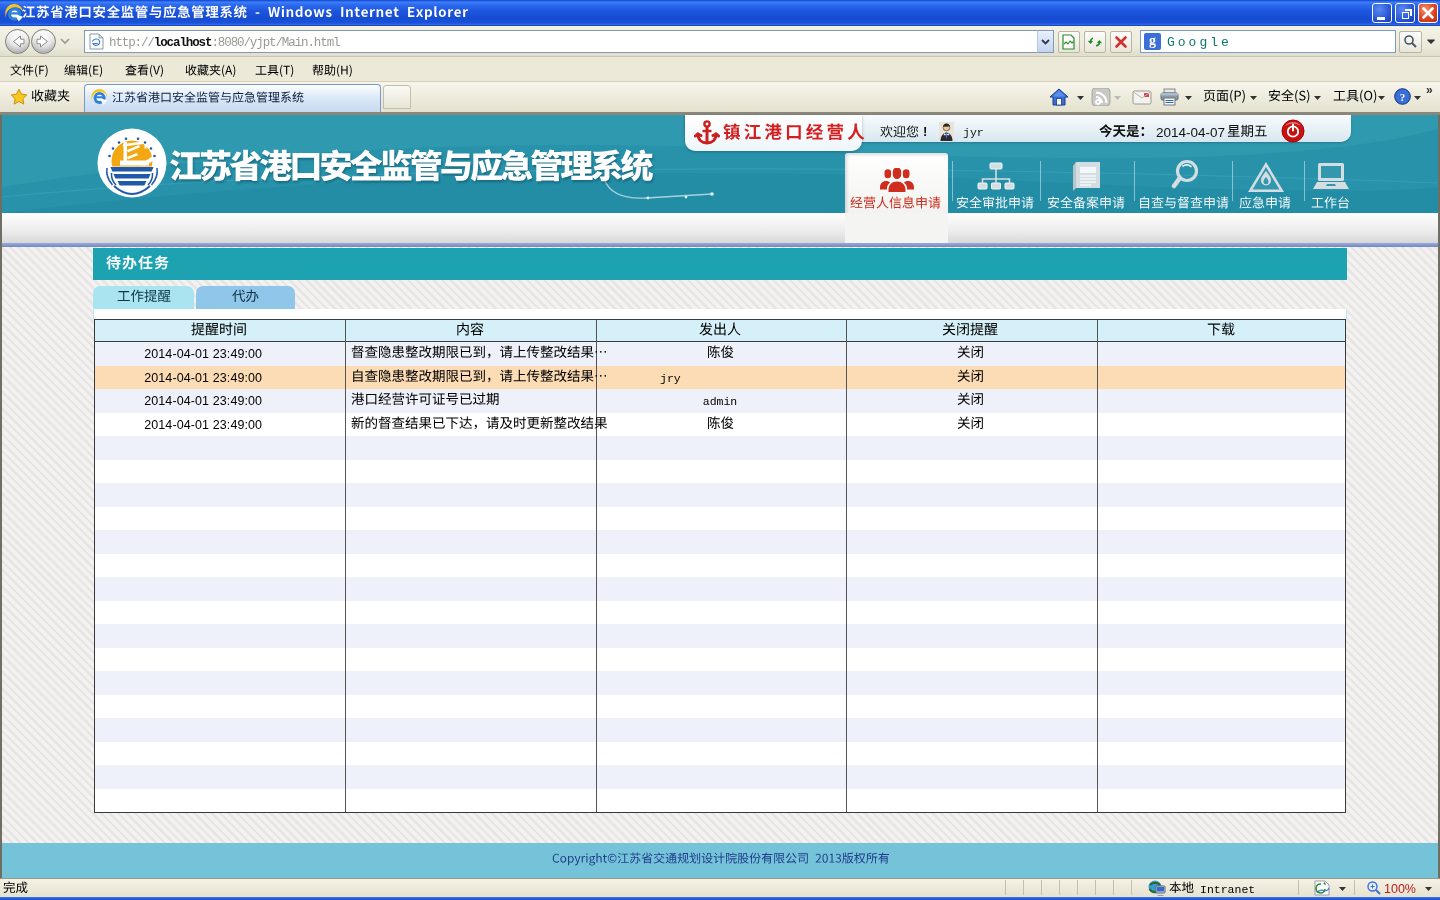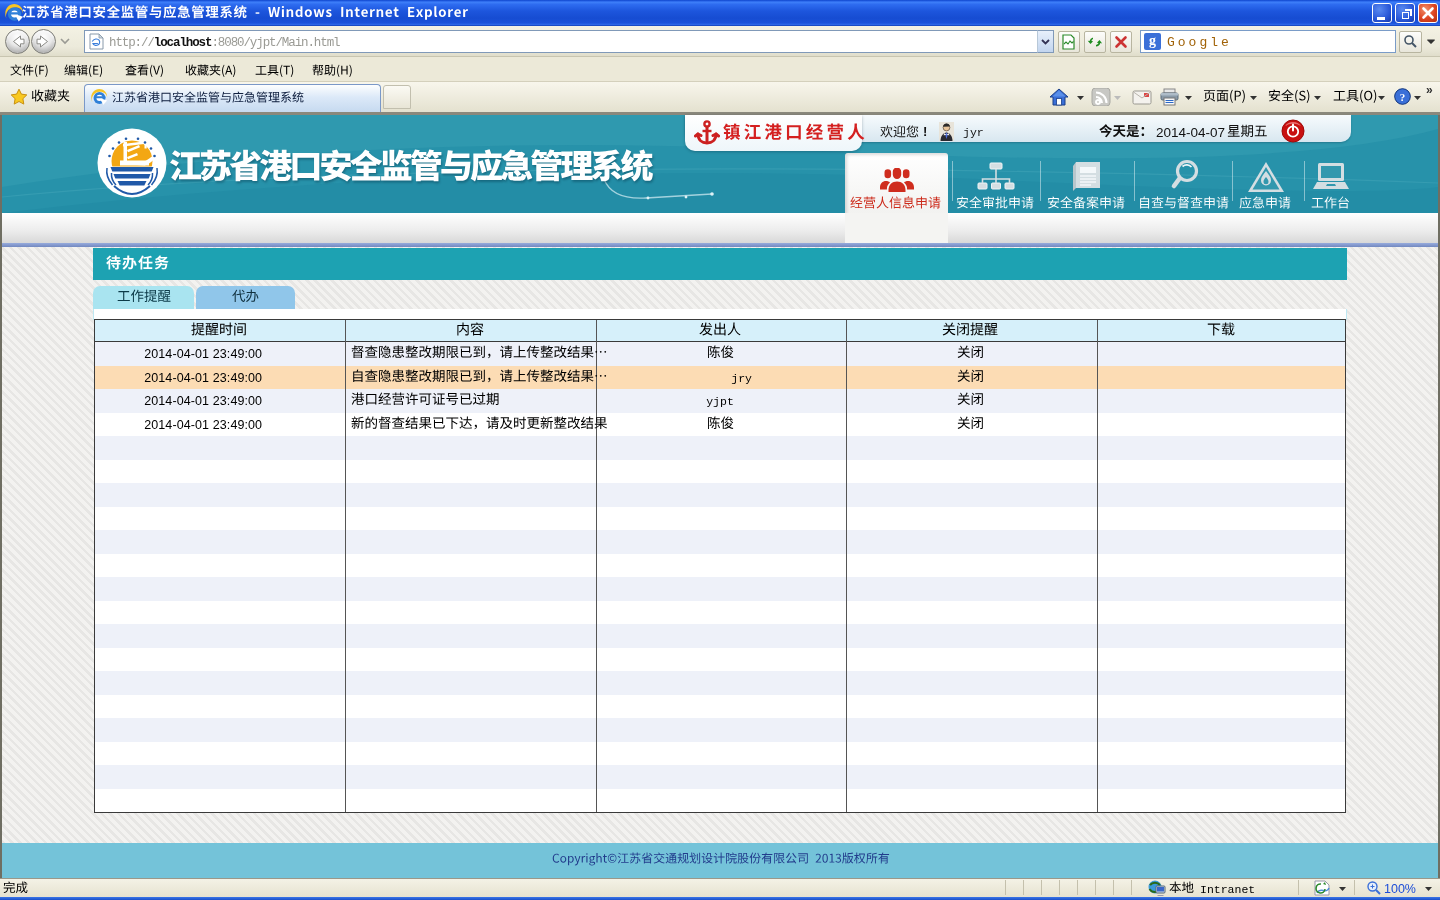--- a/index.html
+++ b/index.html
@@ -112,21 +112,21 @@
       </svg>
     </div>
 <div class="abs" style="left:1110px;top:31px;width:22px;height:22px;border:1px solid #b8b5a0;border-radius:2px;background:linear-gradient(#fdfdfb,#e8e6da)">
       <svg width="20" height="20" viewBox="0 0 20 20" style="position:absolute;left:0;top:0">
 <path d="M5.5 5.5l9 9M14.5 5.5l-9 9" stroke="#c33" stroke-width="2.6" stroke-linecap="round"></path>
       </svg>
     </div>
 <div class="abs" style="left:1140px;top:30px;width:256px;height:23px;background:#fff;border:1px solid #7a9cc8"></div>
 <div class="abs" style="left:1144px;top:33px;width:17px;height:17px;background:#3a6fd8;border-radius:2px;
 font:bold 14px 'Liberation Serif',serif;color:#fff;text-align:center;line-height:16px">g</div>
-<div class="abs" style="left:1167px;top:35px;font:13px 'Liberation Mono',monospace;letter-spacing:3px;color:#a16207">Google</div>
+<div class="abs" style="left:1167px;top:35px;font:13px 'Liberation Mono',monospace;letter-spacing:3px;color:#0f766e">Google</div>
 <div class="abs" style="left:1399px;top:31px;width:23px;height:22px;border:1px solid #b8b5a0;border-radius:2px;background:linear-gradient(#fdfdfb,#e8e6da)">
 <svg width="21" height="20" viewBox="0 0 21 20">
         <circle cx="9" cy="8" r="4" fill="none" stroke="#456" stroke-width="1.6"></circle>
         <path d="M12 11l4 4" stroke="#456" stroke-width="2"></path>
       </svg></div>
 <div class="abs" style="left:1424px;top:31px;width:14px;height:22px">
 <svg width="14" height="22" viewBox="0 0 14 22">
         <path d="M3 9.5l4 4 4-4" fill="#333" stroke="none" transform="translate(0,-1)"></path>
         <path d="M3 9l4 4 4-4z" fill="#333"></path>
       </svg></div>
@@ -755,21 +755,21 @@
           <use href="#g142" x="12000"></use>
           <use href="#g143" x="13000"></use>
           <use href="#g136" x="14000"></use>
           <use href="#g137" x="15000"></use>
           <use href="#g144" x="16000"></use>
           <use href="#g145" x="17000"></use>
           <use href="#g146" x="18000"></use>
         </g>
       </svg>
     </div>
-<div class="abs" style="left:692px;top:371.5px;width:120px;margin-left:-60px;text-align:right;font:11.5px 'Liberation Mono',monospace;color:#000">jry</div>
+<div class="abs" style="left:720.0px;top:371.5px;width:120px;margin-left:-60px;text-align:left;font:11.5px 'Liberation Mono',monospace;color:#000">jry</div>
 <div style="position:absolute;left:956.9px;top:368.5px">
       <svg class="tx " width="29" height="16" viewBox="0 0 29 16">
         <g fill="#000" transform="translate(0,11.9) scale(0.013500,-0.013500)">
           <use href="#g130" x="0"></use>
           <use href="#g131" x="1000"></use>
         </g>
       </svg>
     </div>
 <div class="abs" style="left:203.2px;top:394.0px;width:160px;text-align:center;font:12.5px 'Liberation Sans';letter-spacing:0.1px;color:#000;margin-left:-80px">2014-04-01 23:49:00</div>
 <div style="position:absolute;left:351.4px;top:392.0px;">
@@ -782,21 +782,21 @@
           <use href="#g149" x="4000"></use>
           <use href="#g150" x="5000"></use>
           <use href="#g151" x="6000"></use>
           <use href="#g152" x="7000"></use>
           <use href="#g139" x="8000"></use>
           <use href="#g153" x="9000"></use>
           <use href="#g99" x="10000"></use>
         </g>
       </svg>
     </div>
-<div class="abs" style="left:720.0px;top:395.0px;width:120px;margin-left:-60px;text-align:center;font:11.5px 'Liberation Mono',monospace;color:#000">yjpt</div>
+<div class="abs" style="left:720.0px;top:395.0px;width:120px;margin-left:-60px;text-align:center;font:11.5px 'Liberation Mono',monospace;color:#000">admin</div>
 <div style="position:absolute;left:956.9px;top:392.0px">
       <svg class="tx " width="29" height="16" viewBox="0 0 29 16">
         <g fill="#000" transform="translate(0,11.9) scale(0.013500,-0.013500)">
           <use href="#g130" x="0"></use>
           <use href="#g131" x="1000"></use>
         </g>
       </svg>
     </div>
 <div class="abs" style="left:203.2px;top:417.5px;width:160px;text-align:center;font:12.5px 'Liberation Sans';letter-spacing:0.1px;color:#000;margin-left:-80px">2014-04-01 23:49:00</div>
 <div style="position:absolute;left:351.4px;top:415.5px;">
@@ -923,21 +923,21 @@
       </svg></div>
 <svg class="abs" style="left:1338px;top:886px" width="9" height="6" viewBox="0 0 9 6">
       <path d="M1 1l3.5 4L8 1z" fill="#333"></path>
     </svg>
 <div class="abs" style="left:1354px;top:880px;width:1px;height:15px;background:#c4c0ac"></div>
 <div class="abs" style="left:1366px;top:880px"><svg width="16" height="16" viewBox="0 0 16 16">
         <circle cx="6.5" cy="6.5" r="4.5" fill="#e8f0fa" stroke="#3a6fd8" stroke-width="1.4"></circle>
         <path d="M10 10l4 4" stroke="#3a6fd8" stroke-width="2"></path>
         <path d="M4.5 6.5h4M6.5 4.5v4" stroke="#3a6fd8" stroke-width="1"></path>
       </svg></div>
-<div class="abs" style="left:1384px;top:882px;font:12.5px 'Liberation Sans';color:#1d4ed8">100%</div>
+<div class="abs" style="left:1384px;top:882px;font:12.5px 'Liberation Sans';color:#b91c1c">100%</div>
 <svg class="abs" style="left:1424px;top:886px" width="9" height="6" viewBox="0 0 9 6">
       <path d="M1 1l3.5 4L8 1z" fill="#333"></path>
     </svg>
 <div class="abs" style="left:0;top:897px;width:1440px;height:3px;background:linear-gradient(#3a76e8,#1a4ec8)"></div>
 <svg width="0" height="0" style="position:absolute">
       <defs>
         <path id="g0" d="M94 750C151 716 234 664 272 632L345 727C303 757 219 805 164 835ZM35 473C95 443 181 395 222 365L289 465C245 493 156 536 100 562ZM70 3 171 -78C231 20 295 134 348 239L260 319C200 203 123 78 70 3ZM311 91V-30H969V91H701V646H923V766H366V646H571V91Z"></path>
         <path id="g1" d="M194 327C160 259 105 179 51 126L152 65C203 124 254 211 291 279ZM127 488V374H395C369 210 299 80 70 3C96 -20 127 -63 140 -92C404 3 485 169 515 374H673C664 154 651 57 629 34C619 23 608 20 589 20C565 20 514 21 457 25C476 -4 491 -50 492 -80C550 -82 608 -83 644 -78C683 -74 713 -64 739 -31C765 0 780 75 791 248C818 181 845 107 857 57L962 99C945 160 903 260 868 334L794 308L800 436C801 451 802 488 802 488H527L533 583H411L406 488ZM619 850V768H384V850H263V768H56V657H263V563H384V657H619V563H740V657H946V768H740V850Z"></path>
         <path id="g2" d="M240 798C204 712 140 626 71 573C100 557 150 524 174 503C241 566 314 666 358 766ZM435 849V519C314 472 169 442 20 424C43 399 79 347 94 320C132 326 169 333 207 341V-90H323V-52H720V-85H841V431H504C614 477 711 537 782 615C813 580 840 545 856 516L960 582C916 650 822 743 744 807L648 749C690 712 735 668 774 624L671 670C640 634 600 603 553 575V849ZM323 215H720V166H323ZM323 296V341H720V296ZM323 85H720V37H323Z"></path>
         <path id="g3" d="M27 486C87 461 162 418 197 385L266 485C228 517 151 556 92 577ZM535 287H696V222H535ZM694 848V746H555V848H439V746H318L320 749C282 782 204 823 146 846L79 756C139 730 215 684 250 650L315 742V639H439V563H276V455H428C390 385 331 316 269 273L213 315C163 197 98 70 52 -7L159 -78C206 13 256 119 298 219C313 203 326 186 335 172C366 195 397 224 425 257V63C425 -52 462 -83 591 -83C619 -83 756 -83 785 -83C891 -83 923 -48 938 81C907 88 861 105 836 123C831 35 822 20 776 20C744 20 628 20 602 20C544 20 535 26 535 64V132H803V286C835 246 870 212 906 186C924 215 963 259 990 280C925 319 862 385 821 455H971V563H812V639H941V746H812V848ZM535 376H509C524 402 537 428 548 455H702C713 428 727 402 742 376ZM555 639H694V563H555Z"></path>

